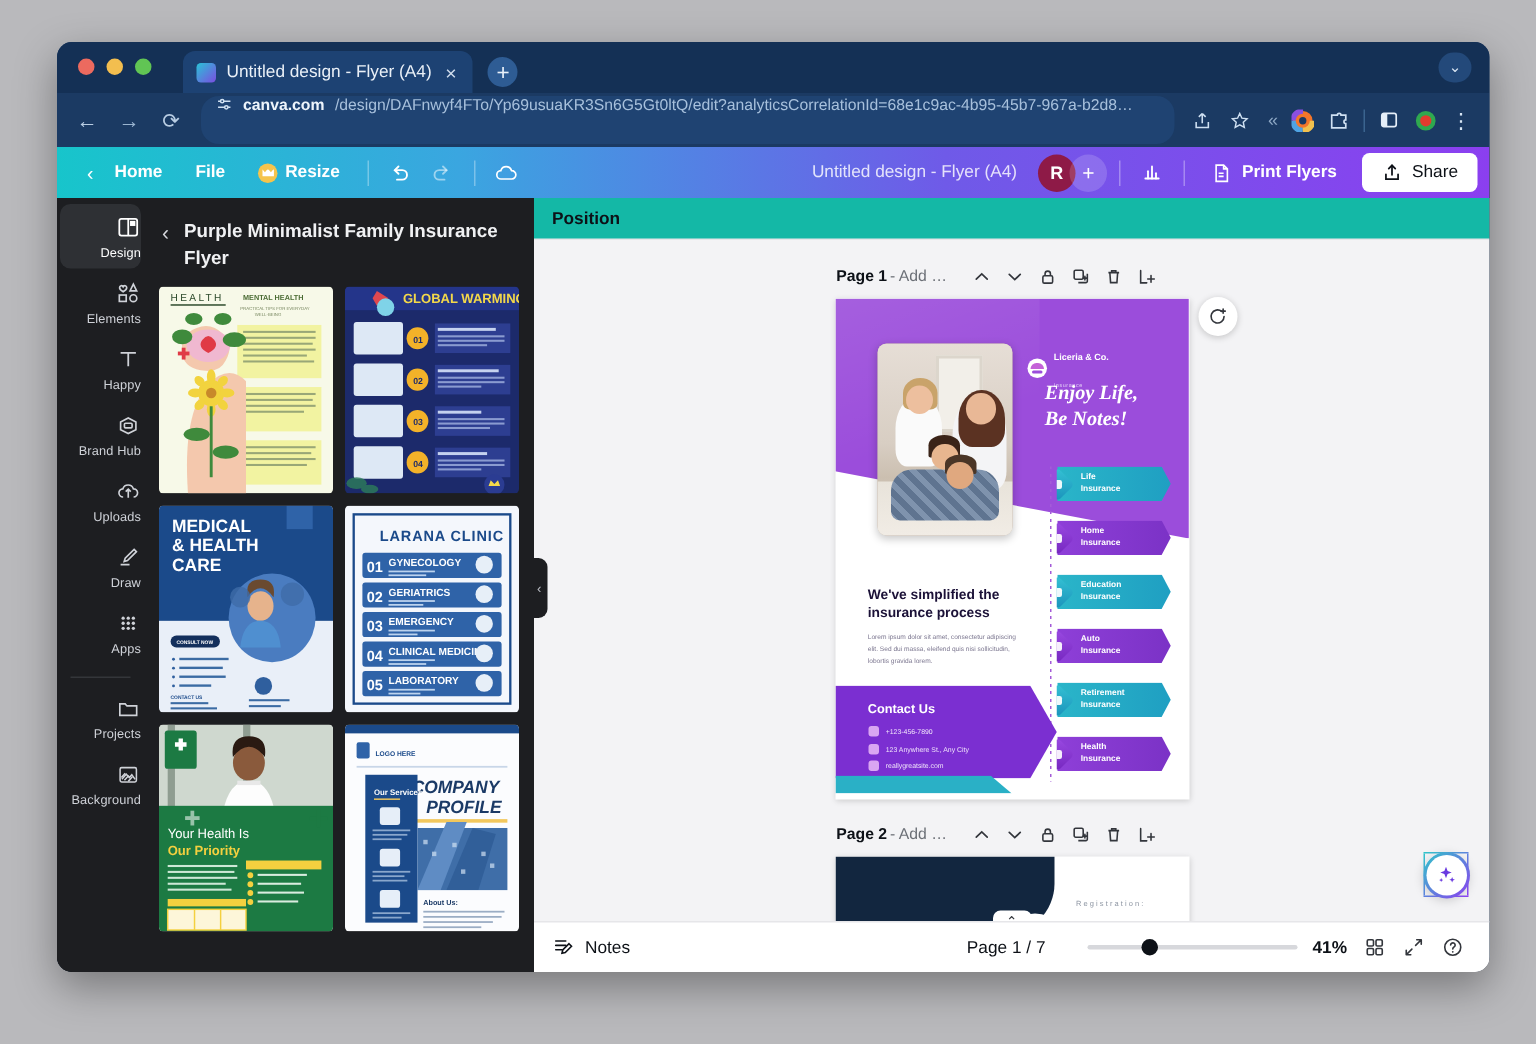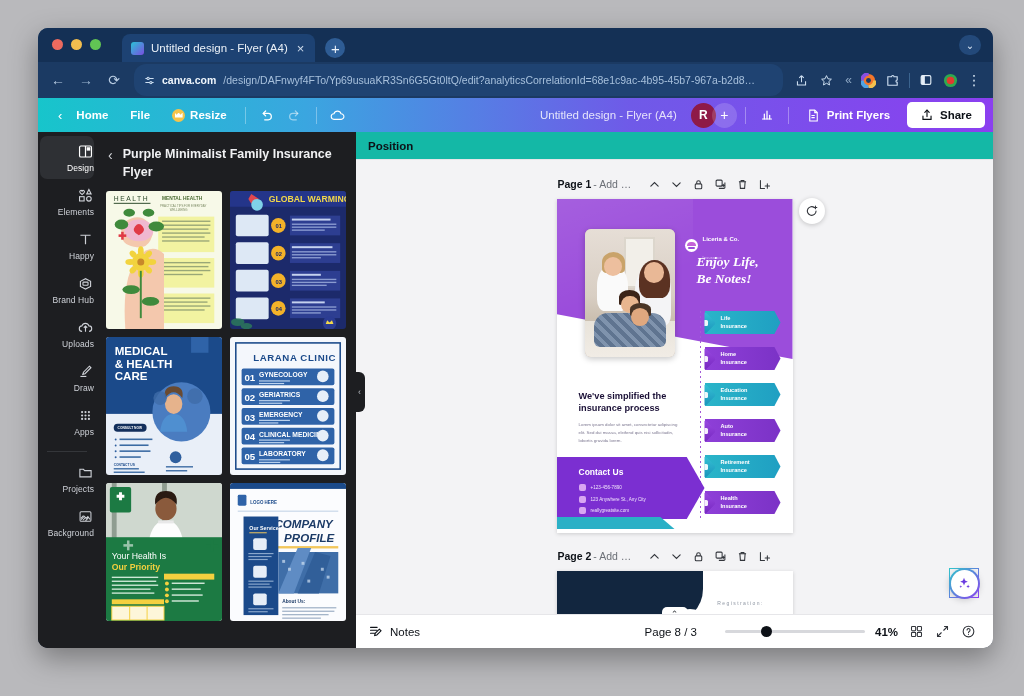--- a/index.html
+++ b/index.html
@@ -57,21 +57,21 @@
 
   
   .omnibar {
     height: 36px; background: #1b3a63;
     display: flex; align-items: center; gap: 12px; padding: 0 12px;
   }
   .navbtn { color: #b9cde3; font-size: 14px; width: 16px; text-align: center; }
   .navbtn.fwd { color: #9ab4d0; }
   .urlbox {
     flex: 1 1 auto; height: 32px; background: #1f4372; border-radius: 12px;
-    display: flex; align-items: center; gap: 7px; padding: 0 10px;
+    display: flex; gap: 7px; padding: 0 10px;
     color: #cfe0f2; font-size: 10.5px; overflow: hidden; white-space: nowrap;
   }
   .url-strong { color: #eef5fc; font-weight: bold; }
   .url-rest { color: #a7c0dc; }
   .omni-ico { color: #cfe0f2; font-size: 12px; }
   .ext-row { display: flex; align-items: center; gap: 9px; }
   .ext { width: 15px; height: 15px; display:block; }
   .ext.chev { color:#8fa9c6; font-size: 12px; width:auto; }
   .ext.sep { width: 1px; height: 15px; background: #3b648f; }
   .kebab { color: #d7e5f4; font-size: 14px; letter-spacing: 0; line-height: .6; }
@@ -111,21 +111,21 @@
   .addbtn {
     width: 25px; height: 25px; border-radius: 50%; background: rgba(255,255,255,.16);
     color: #fff; font-size: 14px; display: flex; align-items: center; justify-content: center;
     margin-left: -6px; cursor: pointer;
   }
   .print-btn {
     color: #fff; font-size: 11.5px; font-weight: bold; display: flex; align-items: center;
     gap: 6px; padding: 5px 9px; border-radius: 5px; cursor: pointer;
   }
   .share-btn {
-    background: #fff; color: #0d1117; font-size: 11.5px; font-weight: bold;
+    background: #fff; color: #0d1117; font-size: 11.5px; font-weight: normal;
     padding: 6px 13px; border-radius: 5px; display: flex; align-items: center; gap: 6px;
     margin-left: 6px; cursor: pointer;
   }
 
   
   .canva-body { display: flex; height: 516px; }
 
   
   .rail {
     width: 58px; background: #1d1e21; padding-top: 4px;
@@ -1121,21 +1121,21 @@
 
           <div class="statusbar">
             <span class="notes-btn">
               <svg width="15" height="15" viewBox="0 0 18 18" fill="none" stroke="#0d1117" stroke-width="1.3" stroke-linecap="round">
                 <path d="M3 4h8M3 7.5h8M3 11h5"></path>
                   <path d="M13.6 6.2l2 2-5 5-2.6.6.6-2.6z"></path>
               </svg>
               <span>Notes</span>
             </span>
             <span class="sb-spacer"></span>
-            <span class="pagecount">Page 8 / 3</span>
+            <span class="pagecount">Page 1 / 7</span>
             <span class="zoom-wrap">
               <span class="slider">
                 <span class="slider-knob"></span>
               </span>
               <span class="zoom-pct">41%</span>
             </span>
             <span class="sb-ico">
               <svg width="15" height="15" viewBox="0 0 18 18" fill="none" stroke="#33363c" stroke-width="1.3">
                 <rect x="3" y="3" width="5" height="5" rx="1"></rect>
                   <rect x="10" y="3" width="5" height="5" rx="1"></rect>

